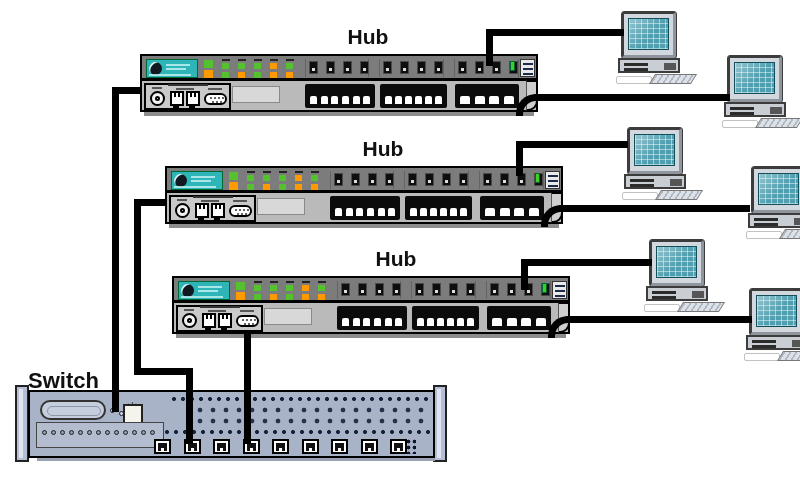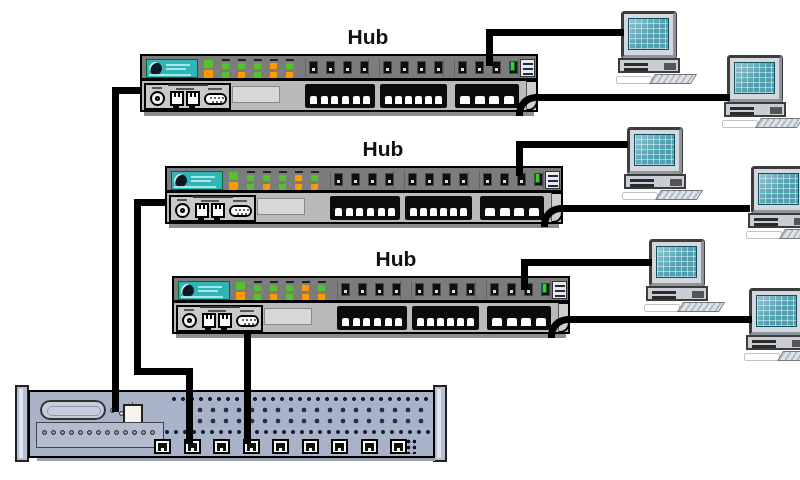--- a/index.html
+++ b/index.html
@@ -90,20 +90,21 @@
         border-top-left-radius:20px;box-sizing:border-box;z-index:12;}
 </style>
 </head>
 <body>
 
 <div class="canvas">
 
   <div class="dev-label" style="left:368px;top:25px;">Hub</div>
   <div class="dev-label" style="left:383px;top:137px;">Hub</div>
   <div class="dev-label" style="left:396px;top:247px;">Hub</div>
+  <div class="switch-label" style="left:28px;top:368px;">Switch</div>
 
   <div id="hub1" class="hub" style="left:140px;top:54px;">
       <div class="hub-top" style="background: rgb(124, 124, 124);">
         <div class="badge" style="background: rgb(45, 181, 183);">
           <div class="badge-logo"></div>
           <div class="badge-line" style="left: 19px; top: 4px; width: 24px;"></div>
           <div class="badge-line" style="left: 19px; top: 8px; width: 20px;"></div>
           <div class="badge-line" style="left: 2px; top: 14px; width: 42px;"></div>
         </div>
         <div class="led" style="left: 62px; top: 4px; width: 9px; height: 8px; background: rgb(85, 193, 47);"></div>

